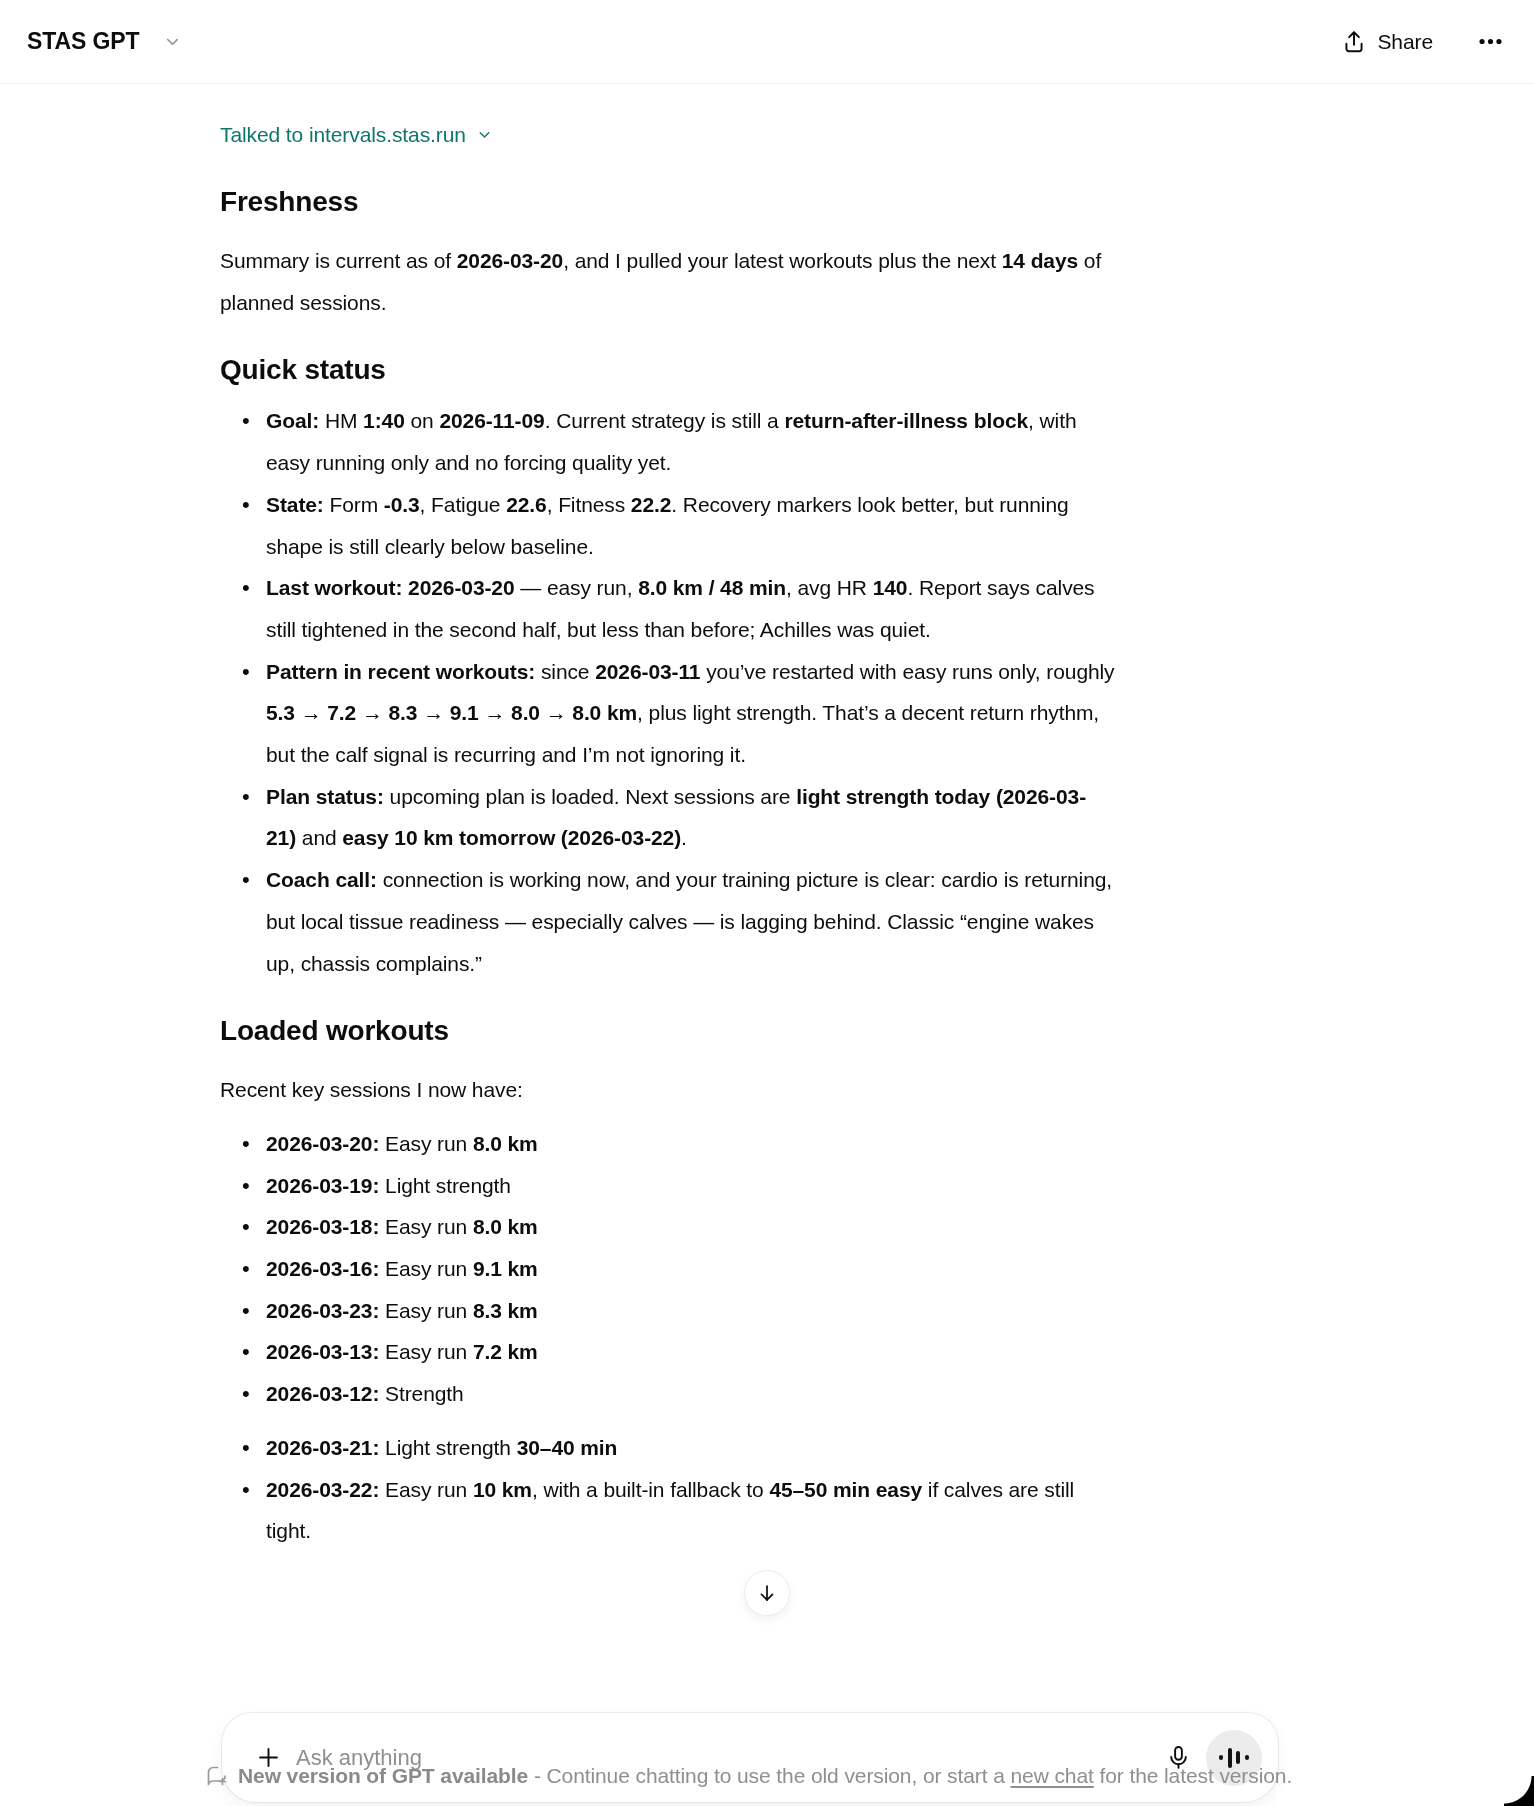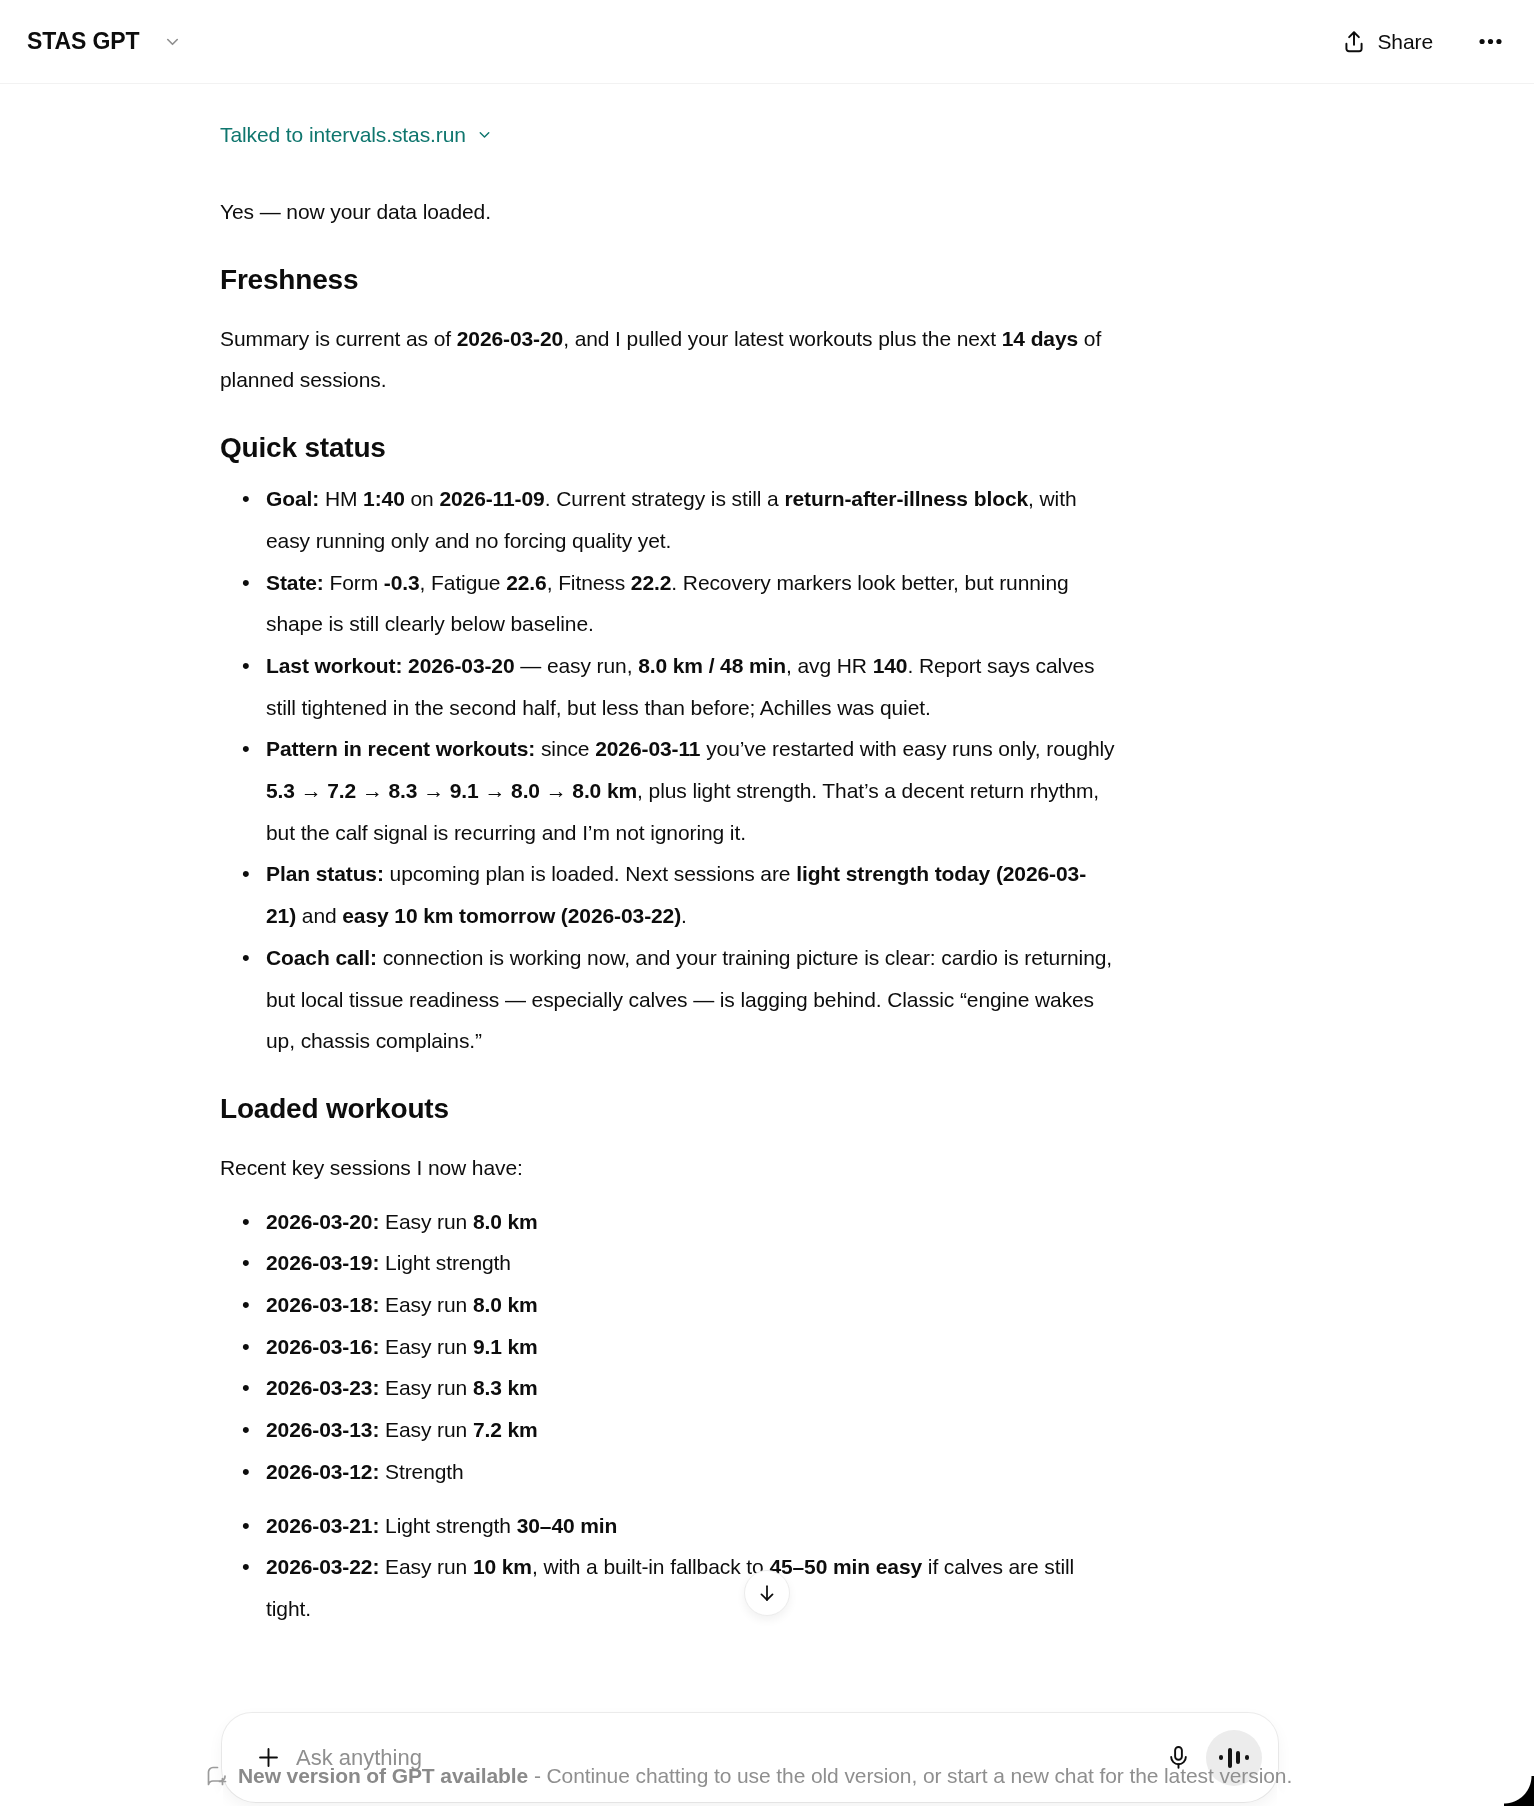--- a/index.html
+++ b/index.html
@@ -28,21 +28,21 @@
   }
   .tool-row { margin-top:30px; height:41px; display:flex; align-items:center; gap:10px;
               color:#0f766e; font-size:21px; cursor:pointer; }
   .intro { margin-top:36px; }
   h2 { font-size:28px; line-height:36px; font-weight:700; margin-top:29px; letter-spacing:-0.2px; }
   .para { margin-top:20px; }
   ul { margin-top:12px; list-style:none; }
   li { position:relative; padding-left:46px; }
   li::before { content:"•"; position:absolute; left:22px; top:0; font-size:22px; }
   b { font-weight:700; }
-  .u { text-underline-offset:3px; }
+  .u { text-decoration:underline; text-underline-offset:3px; }
   
   .scroll-btn {
     position:absolute; left:744px; top:1570px; width:46px; height:46px; border-radius:50%;
     background:#fff; border:1px solid #ececec; box-shadow:0 4px 10px rgba(0,0,0,.06);
     display:flex; align-items:center; justify-content:center; z-index:20; cursor:pointer;
   }
   
   .fade {
     position:absolute; left:0; right:0; top:1622px; height:38px; z-index:9;
     background:linear-gradient(to bottom, rgba(255,255,255,0), rgba(255,255,255,.9));
@@ -120,21 +120,20 @@
 
   <div class="thread">
 
     <div class="tool-row">
       <span>Talked to intervals.stas.run</span>
       <svg width="17" height="17" viewBox="0 0 24 24" fill="none" stroke="currentColor" stroke-width="2" stroke-linecap="round" stroke-linejoin="round">
           <path d="M6 9.5l6 6 6-6"></path>
         </svg>
     </div>
 
-    <p class="intro">Yes — now your data loaded.</p>
 
     <h2>Freshness</h2>
     <p class="para"><span>Summary is current as of </span><b>2026-03-20</b><span>, and I pulled your latest workouts plus the next </span><b>14 days</b><span> of planned sessions.</span></p>
 
     <h2>Quick status</h2>
     <ul>
       <li><b>Goal:</b><span> HM </span><b>1:40</b><span> on </span><b>2026-11-09</b><span>. Current strategy is still a </span><b>return-after-illness block</b><span>, with easy running only and no forcing quality yet.</span></li>
       <li><b>State:</b><span> Form </span><b>-0.3</b><span>, Fatigue </span><b>22.6</b><span>, Fitness </span><b>22.2</b><span>. Recovery markers look better, but running shape is still clearly below baseline.</span></li>
       <li><b>Last workout: 2026-03-20</b><span> — easy run, </span><b>8.0 km / 48 min</b><span>, avg HR </span><b>140</b><span>. Report says calves still tightened in the second half, but less than before; Achilles was quiet.</span></li>
       <li><b>Pattern in recent workouts:</b><span> since </span><b>2026-03-11</b><span> you’ve restarted with easy runs only, roughly </span><b>5.3 → 7.2 → 8.3 → 9.1 → 8.0 → 8.0 km</b><span>, plus light strength. That’s a decent return rhythm, but the calf signal is recurring and I’m not ignoring it.</span></li>

